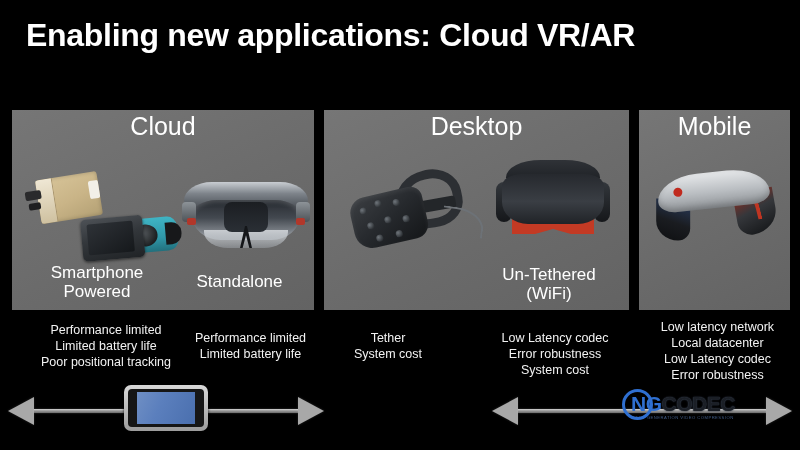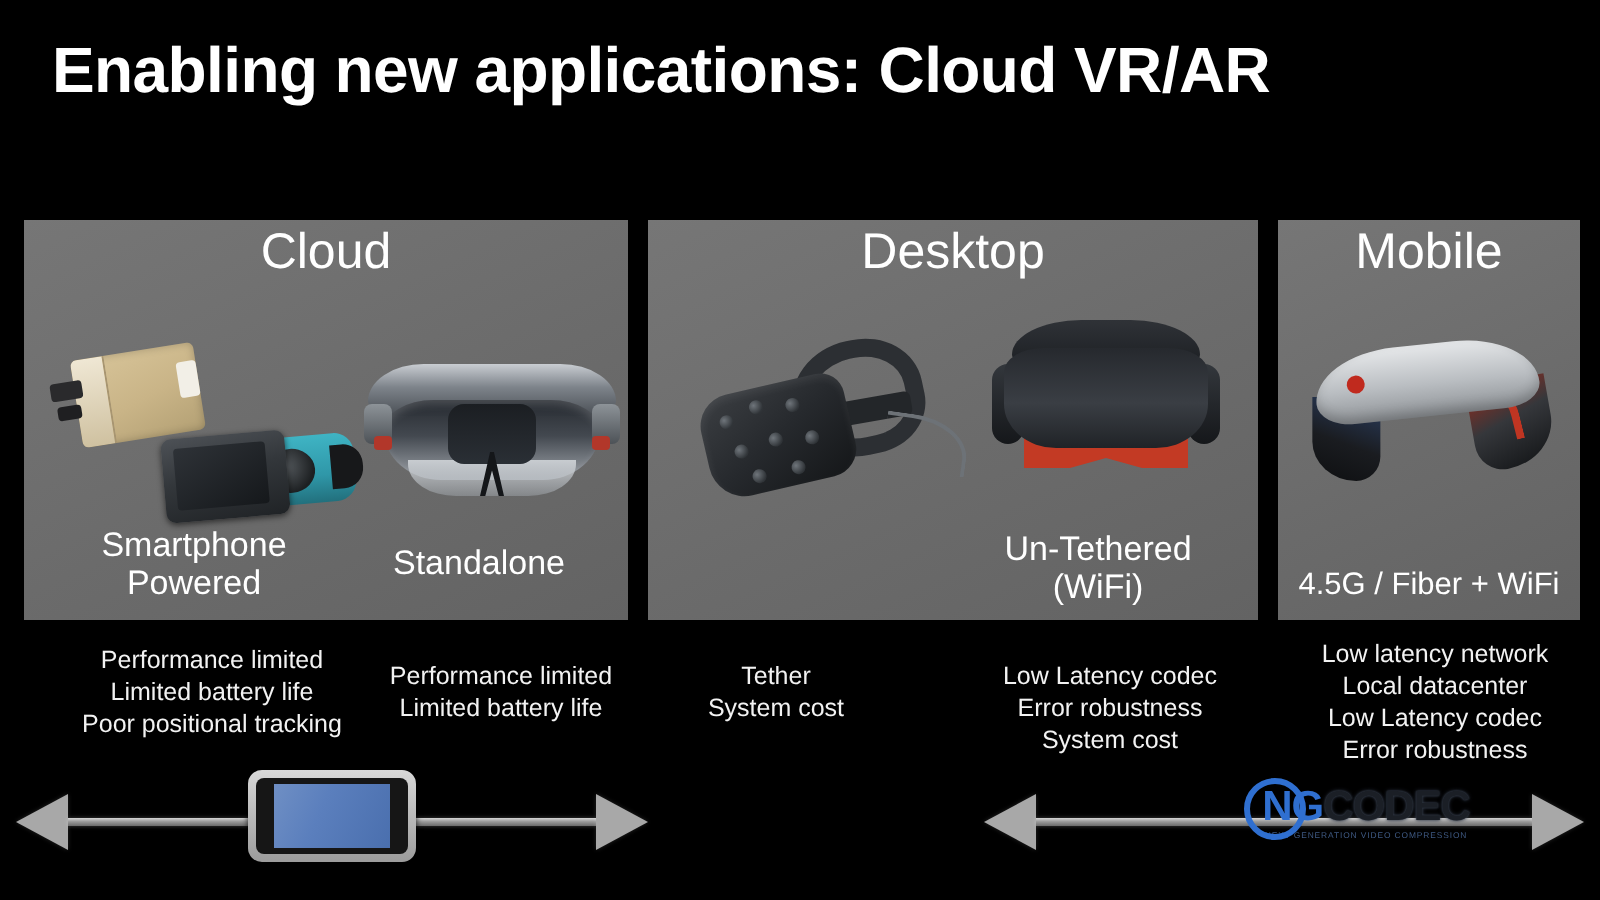--- a/index.html
+++ b/index.html
@@ -426,21 +426,20 @@
     <div class="panel-title">Mobile</div>
 
     <div class="device" id="dev-cloud">
       <div class="cd-arm-l"></div>
       <div class="cd-arm-r"></div>
       <div class="cd-red-edge"></div>
       <div class="cd-visor"></div>
       <div class="cd-logo"></div>
     </div>
 
-    <div class="caption" id="cap-cloudnet">4.5G / Fiber + WiFi</div>
   </div>
 
   <div class="bullets" id="b-smartphone">Performance limited<br>Limited battery life<br>Poor positional tracking</div>
   <div class="bullets" id="b-standalone">Performance limited<br>Limited battery life</div>
   <div class="bullets" id="b-tethered">Tether<br>System cost</div>
   <div class="bullets" id="b-untethered">Low Latency codec<br>Error robustness<br>System cost</div>
   <div class="bullets" id="b-cloud">Low latency network<br>Local datacenter<br>Low Latency codec<br>Error robustness</div>
 
   <div class="arrow-track" id="arrows-left">
     <div class="arrow-head left"></div>

